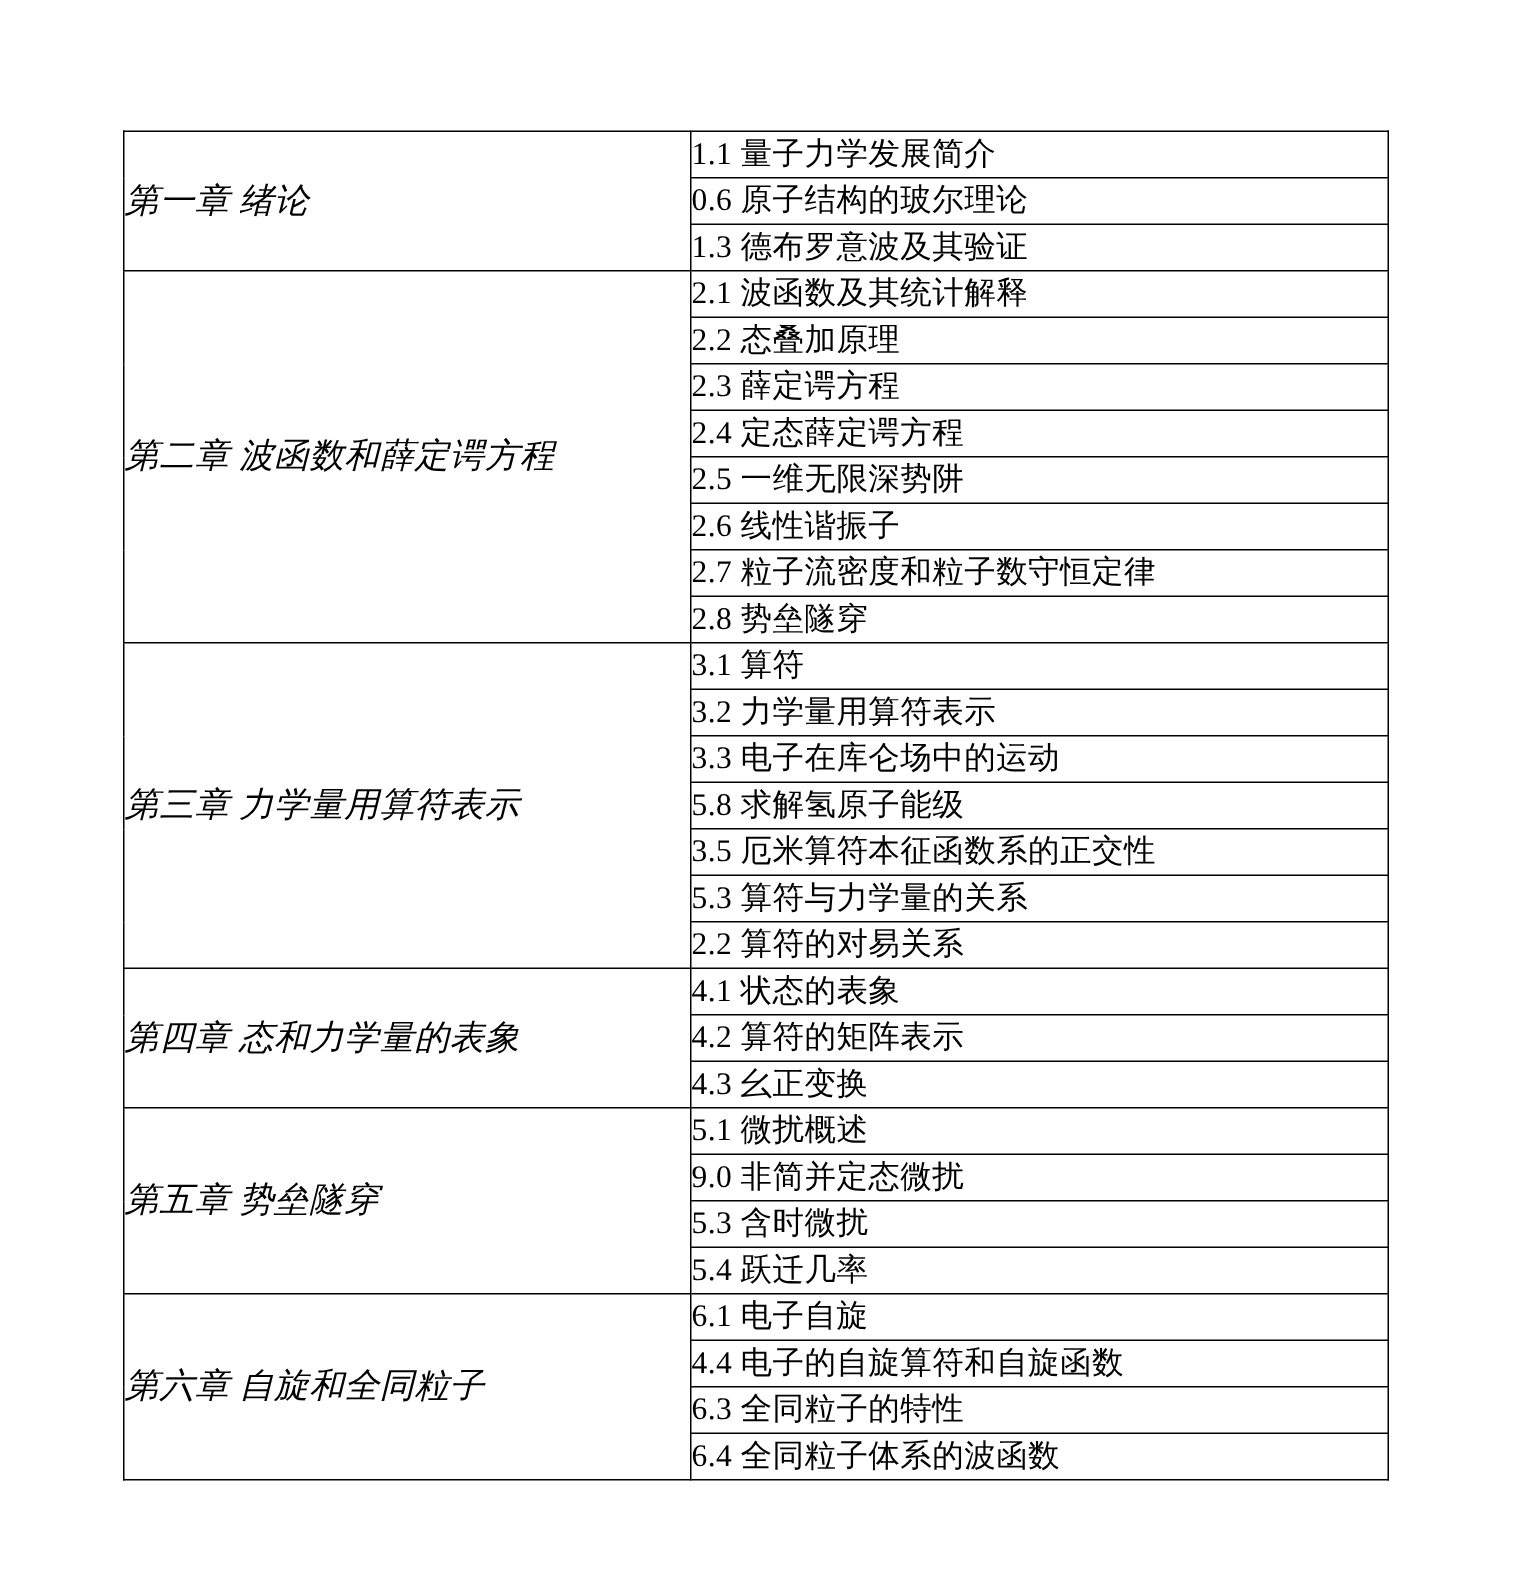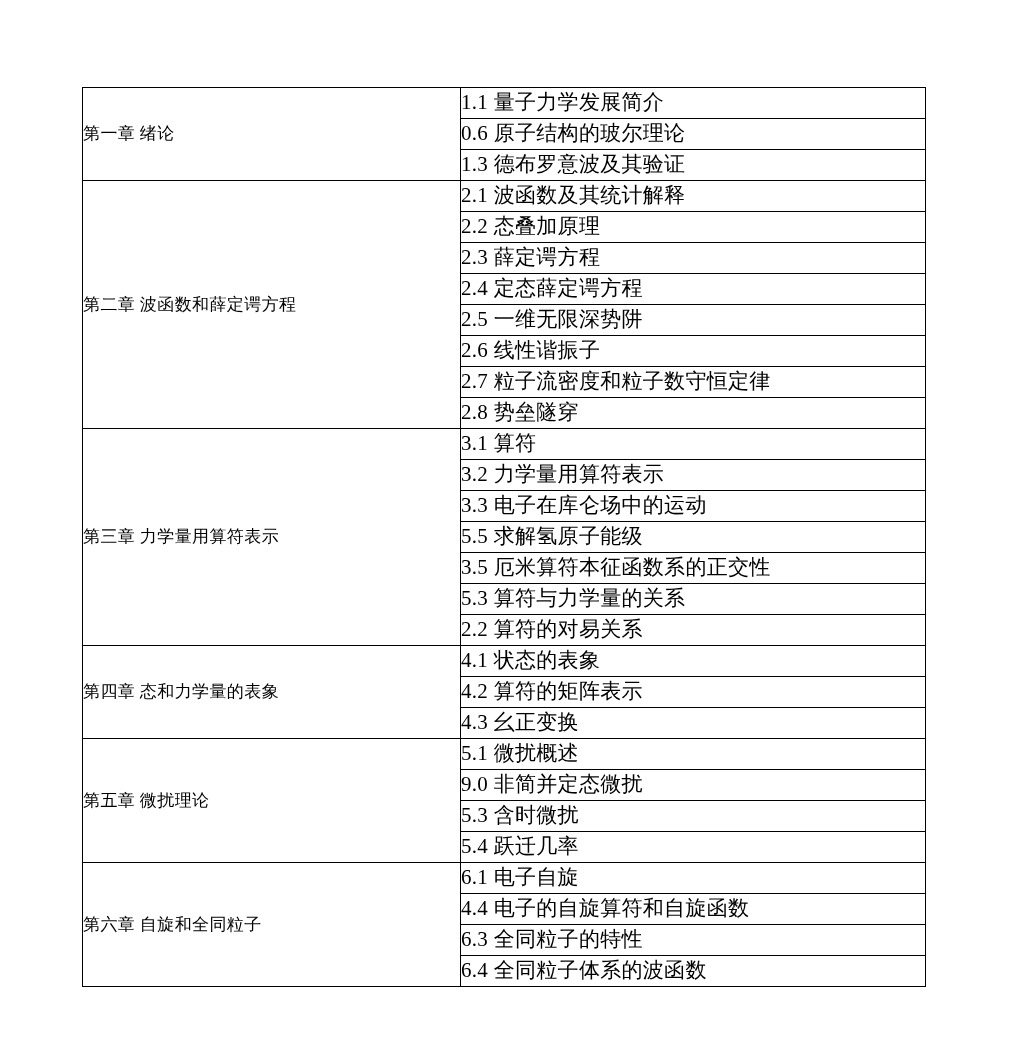--- a/index.html
+++ b/index.html
@@ -33,24 +33,25 @@
   table.toc td {
     border: 1px solid #000000;
     padding: 0;
     vertical-align: middle;
   }
   col.chapter-col { width: 378px; }
   col.section-col { width: 465px; }
 
   td.chapter {
     padding-left: 14px;
-    font-size: 17px;
+    font-size: 23px;
     line-height: 1.25;
     letter-spacing: 0.4px;
     white-space: nowrap;
+    font-style: italic;
   }
   td.section {
     height: 30px;
     padding-left: 6px;
     font-size: 21px;
     line-height: 1.2;
     letter-spacing: 0.3px;
     white-space: nowrap;
   }
 </style>
@@ -106,21 +107,21 @@
         <td class="chapter" rowspan="7">第三章  力学量用算符表示</td>
         <td class="section">3.1  算符</td>
       </tr>
       <tr>
         <td class="section">3.2  力学量用算符表示</td>
       </tr>
       <tr>
         <td class="section">3.3 电子在库仑场中的运动</td>
       </tr>
       <tr>
-        <td class="section">5.5  求解氢原子能级</td>
+        <td class="section">5.8  求解氢原子能级</td>
       </tr>
       <tr>
         <td class="section">3.5  厄米算符本征函数系的正交性</td>
       </tr>
       <tr>
         <td class="section">5.3  算符与力学量的关系</td>
       </tr>
       <tr>
         <td class="section">2.2  算符的对易关系</td>
       </tr>
@@ -130,21 +131,21 @@
         <td class="section">4.1  状态的表象</td>
       </tr>
       <tr>
         <td class="section">4.2  算符的矩阵表示</td>
       </tr>
       <tr>
         <td class="section">4.3  幺正变换</td>
       </tr>
 
       <tr>
-        <td class="chapter" rowspan="4">第五章  微扰理论</td>
+        <td class="chapter" rowspan="4">第五章  势垒隧穿</td>
         <td class="section">5.1  微扰概述</td>
       </tr>
       <tr>
         <td class="section">9.0 非简并定态微扰</td>
       </tr>
       <tr>
         <td class="section">5.3  含时微扰</td>
       </tr>
       <tr>
         <td class="section">5.4  跃迁几率</td>

